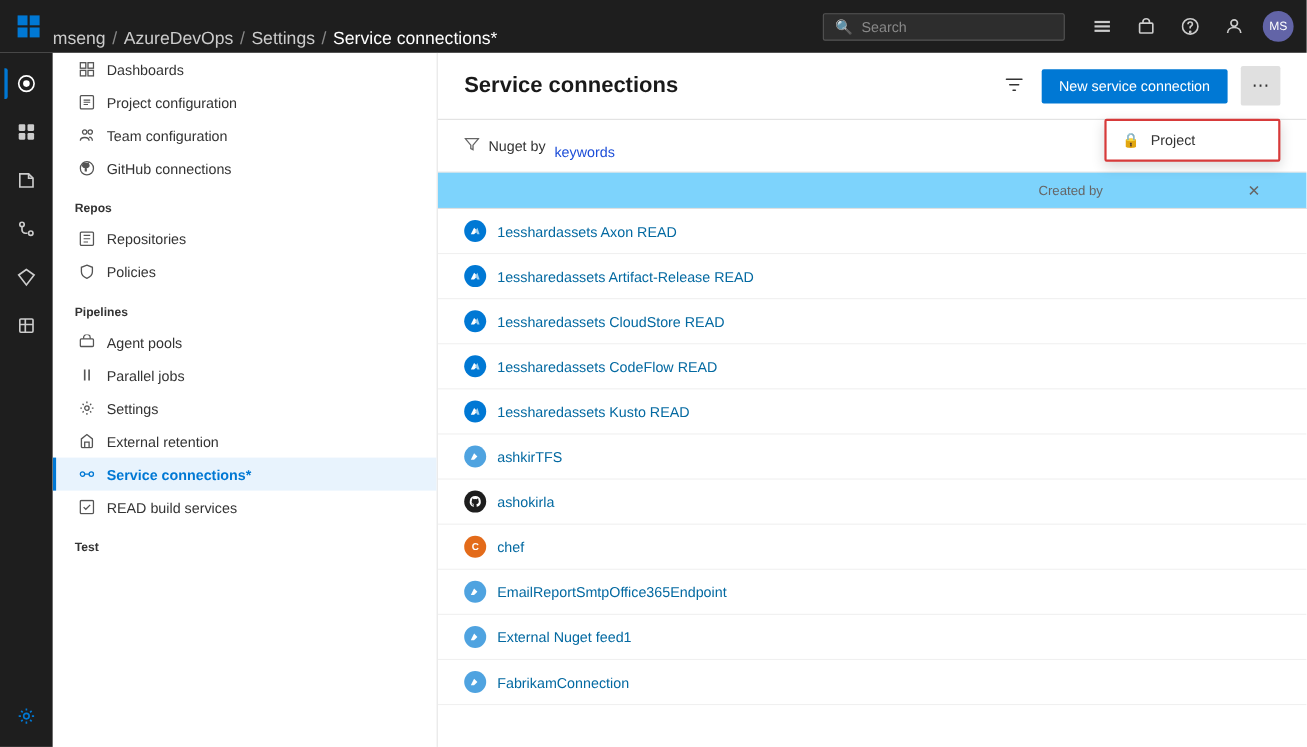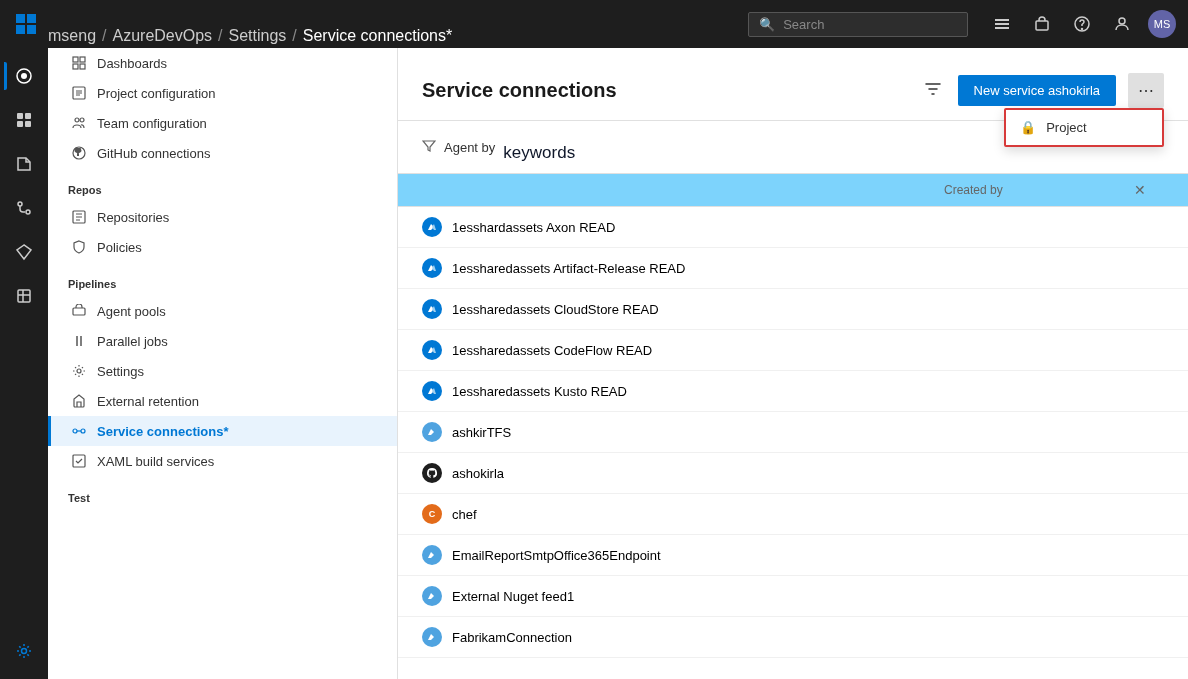--- a/index.html
+++ b/index.html
@@ -138,21 +138,21 @@
     .content {
       flex: 1;
       overflow-y: auto;
       background: #fff;
       position: relative;
     }
 
     .content-header {
       display: flex;
       align-items: center;
-      padding: 25px 24px 12px 24px;
+      padding: 12px 24px 12px 24px;
       border-bottom: 1px solid #e0e0e0;
       gap: 12px;
     }
     .content-title {
       font-size: 20px;
       font-weight: 600;
       color: #1a1a1a;
       flex: 1;
     }
     .header-filter-icon {
@@ -205,21 +205,21 @@
 
     
     .filter-bar {
       display: flex;
       align-items: center;
       gap: 8px;
       padding: 10px 24px;
       border-bottom: 1px solid #e0e0e0;
     }
     .filter-icon { color: #666; }
-    .filter-text { color: #0f172a; font-size: 17px; margin-top: 12px; }
+    .filter-text { color: #1d4ed8; font-size: 13px; margin-top: 12px; }
     .filter-by { color: #333; font-size: 13px; }
 
     
     .col-headers {
       display: flex;
       align-items: center;
       padding: 8px 24px;
       border-bottom: 1px solid #e0e0e0;
       background: #7dd3fc;
       gap: 10px;
@@ -255,21 +255,21 @@
       flex-shrink: 0;
       display: flex; align-items: center; justify-content: center;
       font-size: 12px;
     }
     .conn-icon.azure { background: #0078d4; color: #fff; }
     .conn-icon.github { background: #1e1e1e; color: #fff; }
     .conn-icon.chef { background: #e36b1a; color: #fff; }
     .conn-icon.blue { background: #4fa3e0; color: #fff; }
     .conn-name {
       font-size: 13px;
-      color: #000000;
+      color: #0369a1;
       flex: 1;
     }
   </style>
 </head>
 <body>
 
 <div class="topbar">
   <div class="topbar-logo">
     <svg viewBox="0 0 24 24" fill="none">
       <rect x="2" y="2" width="9" height="9" fill="#0078d4"></rect>
@@ -481,54 +481,54 @@
       </span>
       <span>Service connections*</span>
     </div>
     <div class="sidebar-item">
       <span class="sidebar-icon">
         <svg width="14" height="14" viewBox="0 0 14 14" fill="none" stroke="#555" stroke-width="1.2">
             <rect x="1" y="1" width="12" height="12" rx="1"></rect>
             <path d="M4 7l2 2 4-4"></path>
           </svg>
       </span>
-      <span>XAML build services</span>
+      <span>READ build services</span>
     </div>
 
     <div class="sidebar-section-label">Test</div>
   </div>
 
   <div class="content">
     <div class="content-header">
       <span class="content-title">Service connections</span>
       <span class="header-filter-icon">
         <svg width="18" height="18" viewBox="0 0 18 18" fill="none">
             <path d="M2 4h14M5 9h8M8 14h2" stroke="#333" stroke-width="1.5" stroke-linecap="round"></path>
           </svg>
       </span>
-      <button class="btn-new-connection">New service ashokirla</button>
+      <button class="btn-new-connection">New service connection</button>
       <button class="btn-more">
         <span>⋯</span>
       </button>
     </div>
 
     <div class="dropdown-menu">
       <div class="dropdown-item">
         <span style="font-size:13px;">🔒</span>
         <span>Project</span>
       </div>
     </div>
 
     <div class="filter-bar">
       <span class="filter-icon">
         <svg width="14" height="14" viewBox="0 0 14 14" fill="none">
             <path d="M1 2h12l-5 6v4l-2-1V8L1 2z" stroke="#666" stroke-width="1.2"></path>
           </svg>
       </span>
-      <span class="filter-by">Agent by</span>
+      <span class="filter-by">Nuget by</span>
       <span class="filter-text">keywords</span>
     </div>
 
     <div class="col-headers">
       <div class="col-name"></div>
       <div class="col-created-by">Created by</div>
       <div class="col-close">
         <span style="color:#666;cursor:pointer;">✕</span>
       </div>
     </div>

